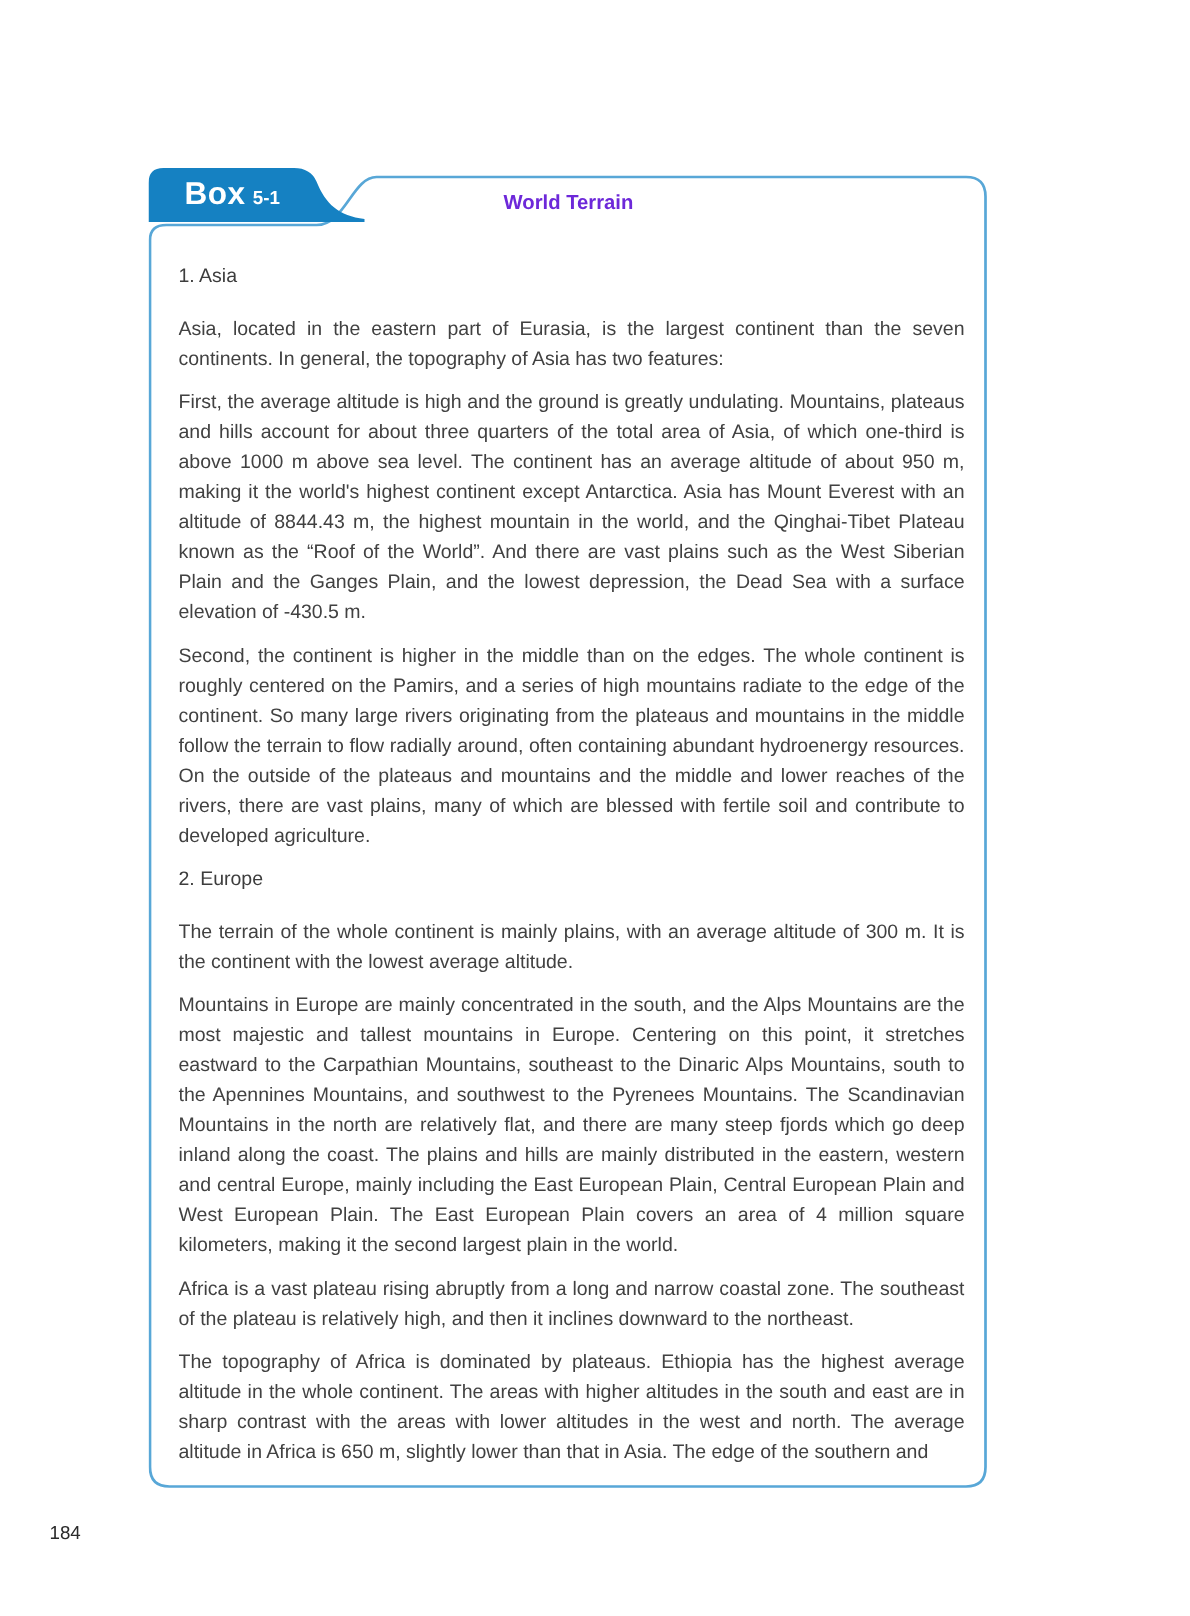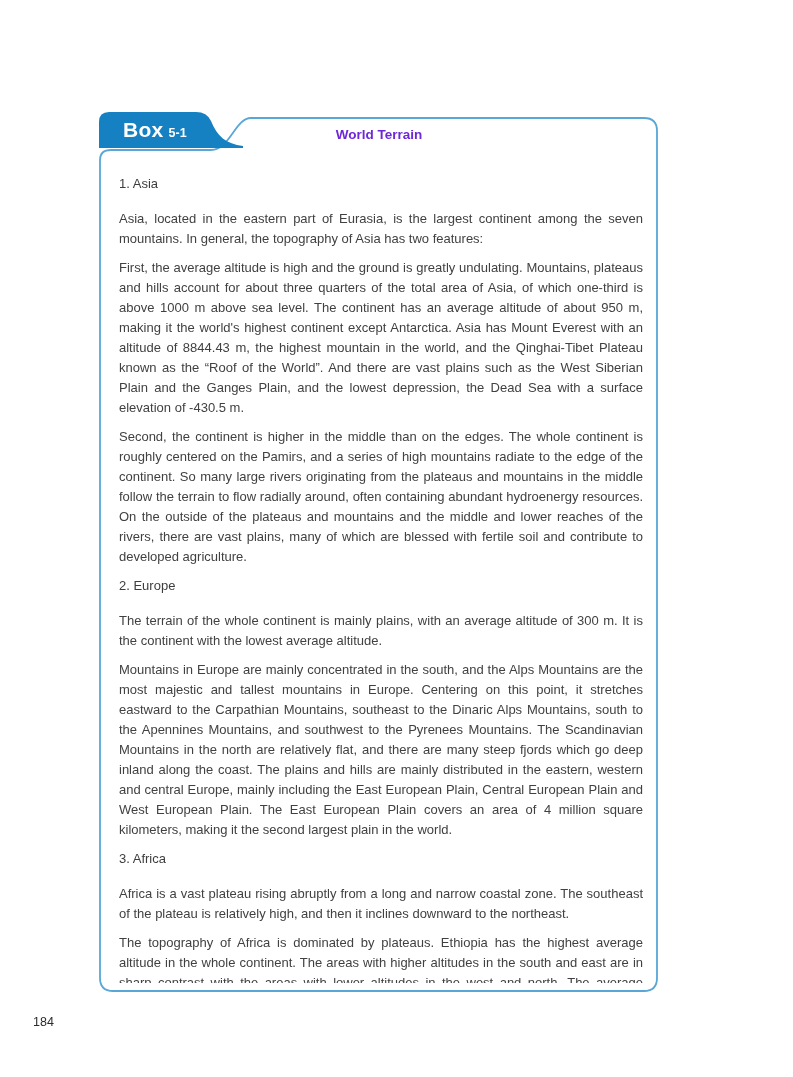--- a/index.html
+++ b/index.html
@@ -119,33 +119,32 @@
       <span class="word-box">Box</span>
       <span class="word-num">5-1</span>
     </div>
 
     <div class="box-title">World Terrain</div>
 
     <div class="box-content">
 
       <div class="section">
         <div class="section-heading">1. Asia</div>
-        <p>Asia, located in the eastern part of Eurasia, is the largest continent among the seven mountains. In general, the topography of Asia has two features:</p>
+        <p>Asia, located in the eastern part of Eurasia, is the largest continent than the seven continents. In general, the topography of Asia has two features:</p>
         <p>First, the average altitude is high and the ground is greatly undulating. Mountains, plateaus and hills account for about three quarters of the total area of Asia, of which one-third is above 1000 m above sea level. The continent has an average altitude of about 950 m, making it the world's highest continent except Antarctica. Asia has Mount Everest with an altitude of 8844.43 m, the highest mountain in the world, and the Qinghai-Tibet Plateau known as the “Roof of the World”. And there are vast plains such as the West Siberian Plain and the Ganges Plain, and the lowest depression, the Dead Sea with a surface elevation of -430.5 m.</p>
         <p>Second, the continent is higher in the middle than on the edges. The whole continent is roughly centered on the Pamirs, and a series of high mountains radiate to the edge of the continent. So many large rivers originating from the plateaus and mountains in the middle follow the terrain to flow radially around, often containing abundant hydroenergy resources. On the outside of the plateaus and mountains and the middle and lower reaches of the rivers, there are vast plains, many of which are blessed with fertile soil and contribute to developed agriculture.</p>
       </div>
 
       <div class="section">
         <div class="section-heading">2. Europe</div>
         <p>The terrain of the whole continent is mainly plains, with an average altitude of 300 m. It is the continent with the lowest average altitude.</p>
         <p>Mountains in Europe are mainly concentrated in the south, and the Alps Mountains are the most majestic and tallest mountains in Europe. Centering on this point, it stretches eastward to the Carpathian Mountains, southeast to the Dinaric Alps Mountains, south to the Apennines Mountains, and southwest to the Pyrenees Mountains. The Scandinavian Mountains in the north are relatively flat, and there are many steep fjords which go deep inland along the coast. The plains and hills are mainly distributed in the eastern, western and central Europe, mainly including the East European Plain, Central European Plain and West European Plain. The East European Plain covers an area of 4 million square kilometers, making it the second largest plain in the world.</p>
       </div>
 
       <div class="section">
-        <div class="section-heading">3. Africa</div>
         <p>Africa is a vast plateau rising abruptly from a long and narrow coastal zone. The southeast of the plateau is relatively high, and then it inclines downward to the northeast.</p>
         <p>The topography of Africa is dominated by plateaus. Ethiopia has the highest average altitude in the whole continent. The areas with higher altitudes in the south and east are in sharp contrast with the areas with lower altitudes in the west and north. The average altitude in Africa is 650 m, slightly lower than that in Asia. The edge of the southern and</p>
       </div>
 
     </div>
   </div>
 
   <div class="page-number">184</div>
 
 </div>

